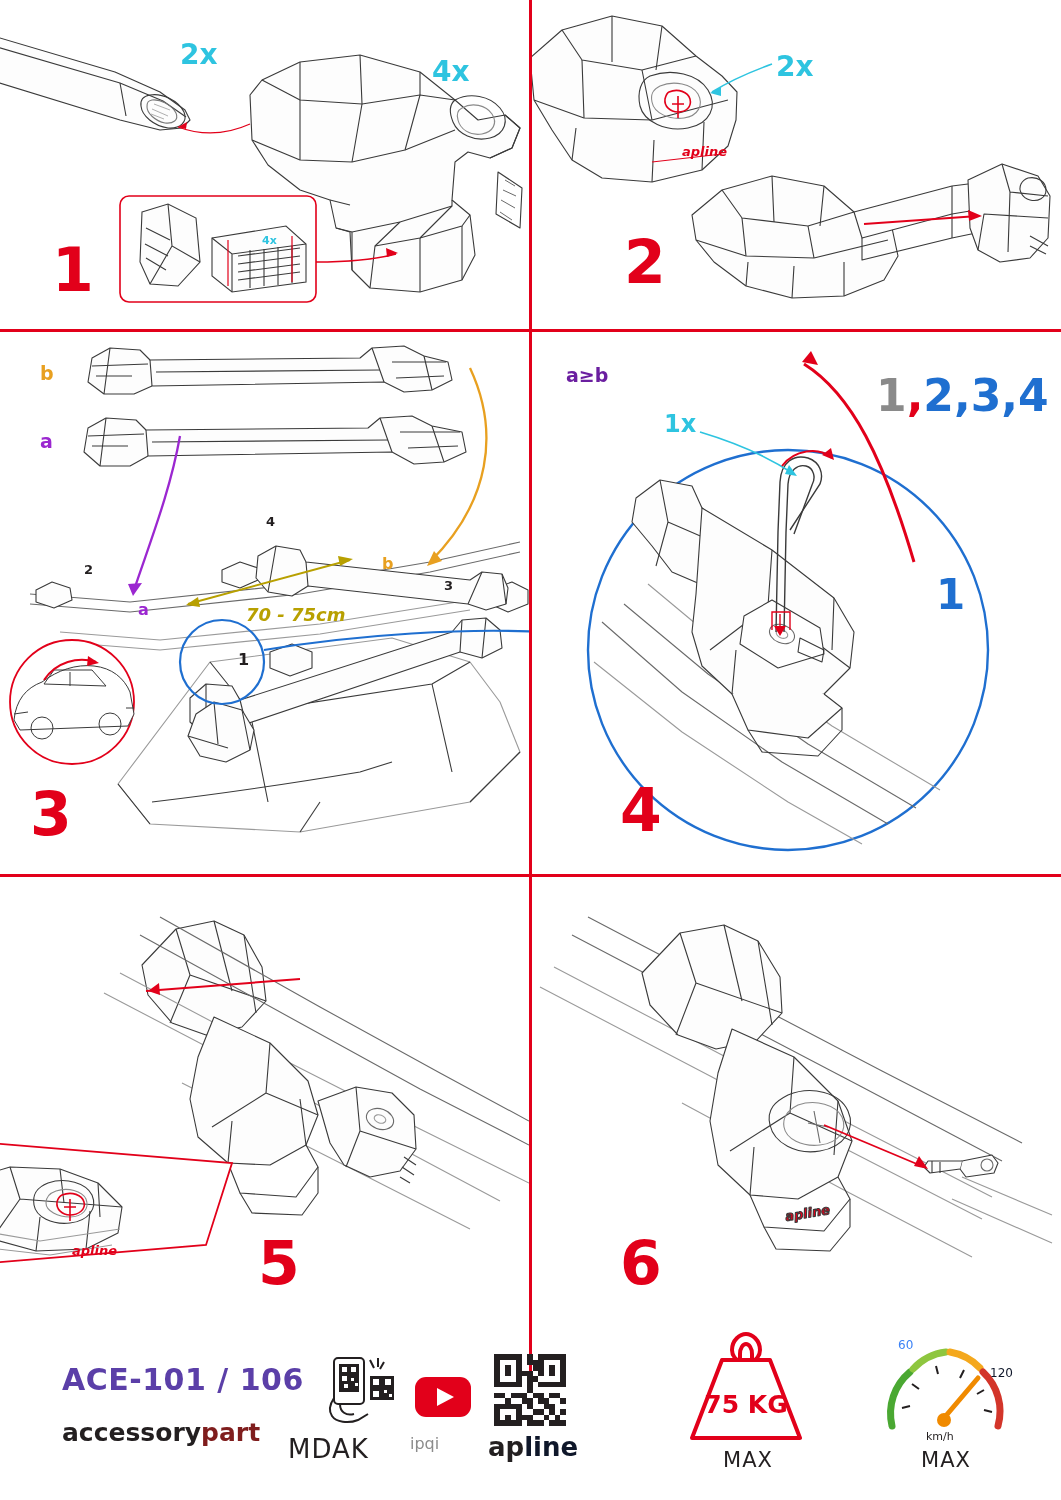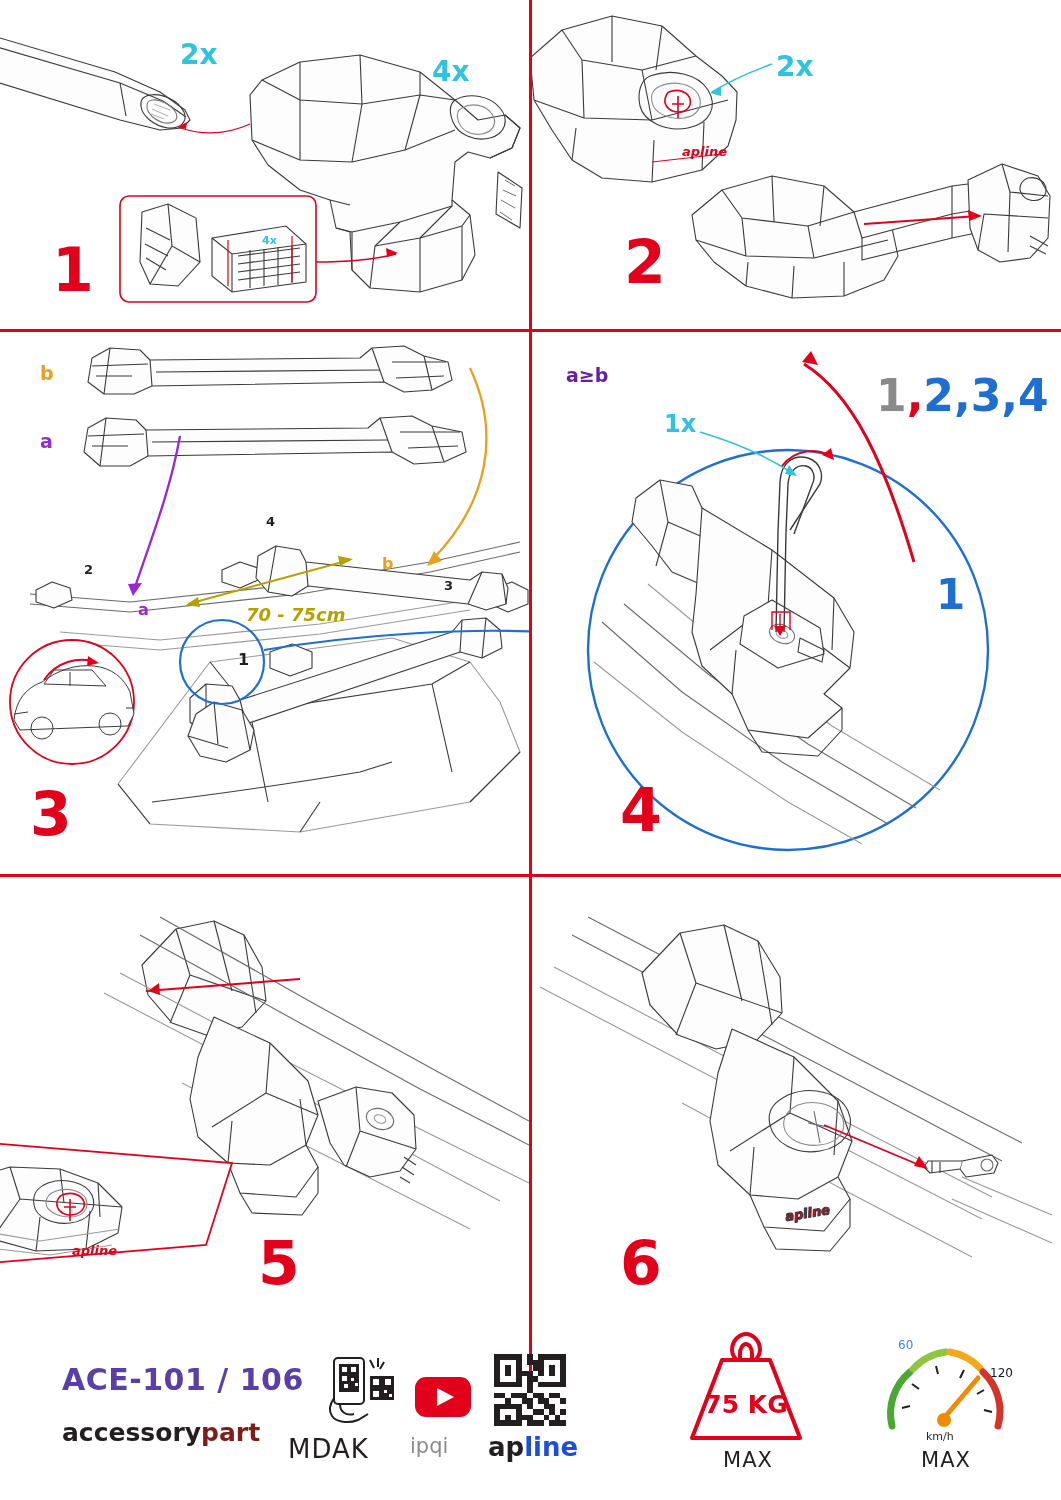--- a/index.html
+++ b/index.html
@@ -121,31 +121,31 @@
     position: absolute;
     font-family: "DejaVu Sans", sans-serif;
     font-size: 26px;
     font-weight: 400;
     color: #231f20;
     letter-spacing: 1px;
   }
   .brand-ipqi {
     position: absolute;
     font-family: "DejaVu Sans", sans-serif;
-    font-size: 21px;
+    font-size: 16px;
     color: #8c8c8c;
   }
   .brand-apline {
     position: absolute;
     font-family: "DejaVu Sans", sans-serif;
     font-size: 26px;
     font-weight: 700;
   }
   .brand-apline .ap { color: #231f20; }
-  .brand-apline .line { color: #1d4ed8; }
+  .brand-apline .line { color: #0f172a; }
   .max-label {
     position: absolute;
     font-family: "DejaVu Sans", sans-serif;
     font-size: 21px;
     color: #231f20;
     letter-spacing: 1px;
   }
   .weight-text {
     position: absolute;
     font-family: "DejaVu Sans", sans-serif;

